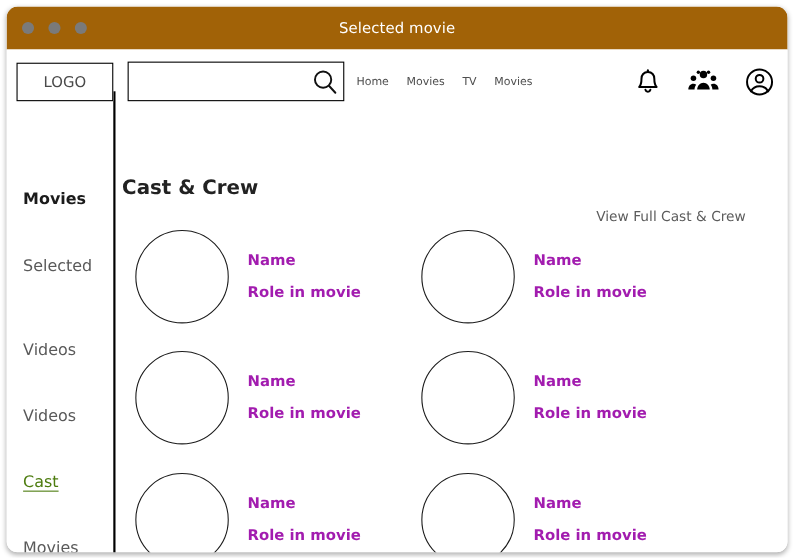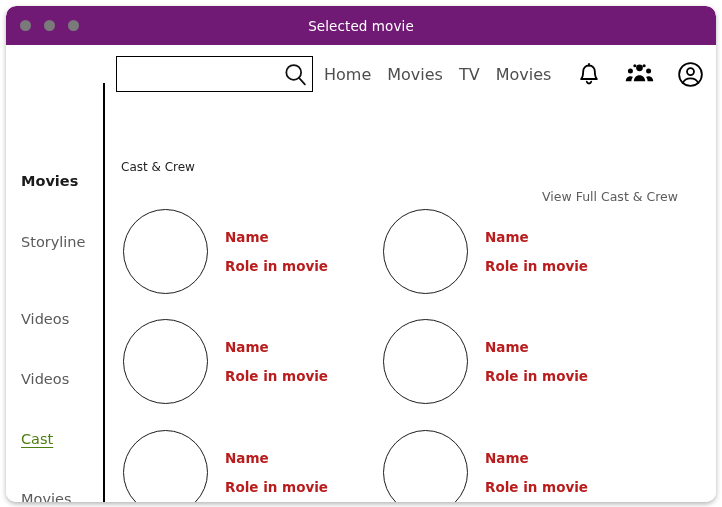--- a/index.html
+++ b/index.html
@@ -25,21 +25,21 @@
     border-radius: 10px 10px 10px 10px;
     background: #ffffff;
     box-shadow: 0 2px 5px rgba(0,0,0,0.30);
     overflow: hidden;
   }
 
   
   .titlebar {
     position: relative;
     height: 39px;
-    background: #701a75;
+    background: #a16207;
     border-radius: 10px 10px 0 0;
     display: flex;
     align-items: center;
   }
   .traffic {
     position: absolute;
     left: 14px;
     top: 0;
     height: 39px;
     display: flex;
@@ -154,21 +154,21 @@
   .nav {
     position: absolute;
     left: 318px;
     top: 11px;
     height: 36px;
     display: flex;
     align-items: center;
     gap: 16px;
   }
   .nav-link {
-    font-size: 16px;
+    font-size: 10px;
     color: #4e4e4e;
     white-space: nowrap;
   }
 
   .header-icons {
     position: absolute;
     right: 12px;
     top: 11px;
     height: 36px;
     display: flex;
@@ -209,24 +209,24 @@
   
   .content {
     position: absolute;
     left: 99px;
     top: 58px;
     width: 611px;
     height: 399px;
   }
   .section-title {
     position: absolute;
-    left: 16px;
+    left: 6px;
     top: 57px;
-    font-size: 12px;
-    font-weight: normal;
+    font-size: 18px;
+    font-weight: bold;
     color: #222222;
   }
   .view-full {
     position: absolute;
     right: 38px;
     top: 86px;
     font-size: 12.5px;
     color: #5c5c5c;
     white-space: nowrap;
   }
@@ -254,21 +254,21 @@
   }
   .cast-text {
     display: flex;
     flex-direction: column;
     gap: 13px;
   }
   .cast-name,
   .cast-role {
     font-size: 13.5px;
     font-weight: bold;
-    color: #b91c1c;
+    color: #a21caf;
     white-space: nowrap;
   }
 </style>
 </head>
 <body>
 
 <div class="window">
 
   <div class="titlebar">
     <div class="traffic">
@@ -278,20 +278,21 @@
     </div>
     <div class="titlebar-title">Selected movie</div>
   </div>
 
   <div class="window-body">
 
     <div class="vdivider"></div>
 
     <div class="header">
 
+      <div class="logo-box">LOGO</div>
 
       <div class="searchbar">
         <input class="search-input" type="text" value="" placeholder="" style="">
         <div class="search-icon">
           <svg width="25" height="25" viewBox="0 0 24 24" fill="none" stroke="#111" stroke-width="1.7">
             <circle cx="10.3" cy="10" r="7.1"></circle>
             <line x1="15.4" y1="15.3" x2="21" y2="21.4" stroke-linecap="round"></line>
           </svg>
         </div>
       </div>
@@ -328,21 +329,21 @@
             <circle cx="12" cy="12" r="10.1"></circle>
             <circle cx="12" cy="9.4" r="3.1"></circle>
             <path d="M5.1 19.6 c1.2 -2.6 3.8 -4.2 6.9 -4.2 c3.1 0 5.7 1.6 6.9 4.2" stroke-linecap="round"></path>
           </svg>
         </span>
       </div>
     </div>
 
     <div class="sidebar">
       <span class="side-item active" style="top:70px;">Movies</span>
-      <span class="side-item" style="top:131px;">Storyline</span>
+      <span class="side-item" style="top:131px;">Selected</span>
       <span class="side-item" style="top:208px;">Videos</span>
       <span class="side-item" style="top:268px;text-align:right;">Videos</span>
       <span class="side-item underlined" style="top:328px;">Cast</span>
       <span class="side-item" style="top:388px;">Movies</span>
     </div>
 
     <div class="content">
 
       <div class="section-title">Cast &amp; Crew</div>
       <div class="view-full">View Full Cast &amp; Crew</div>

